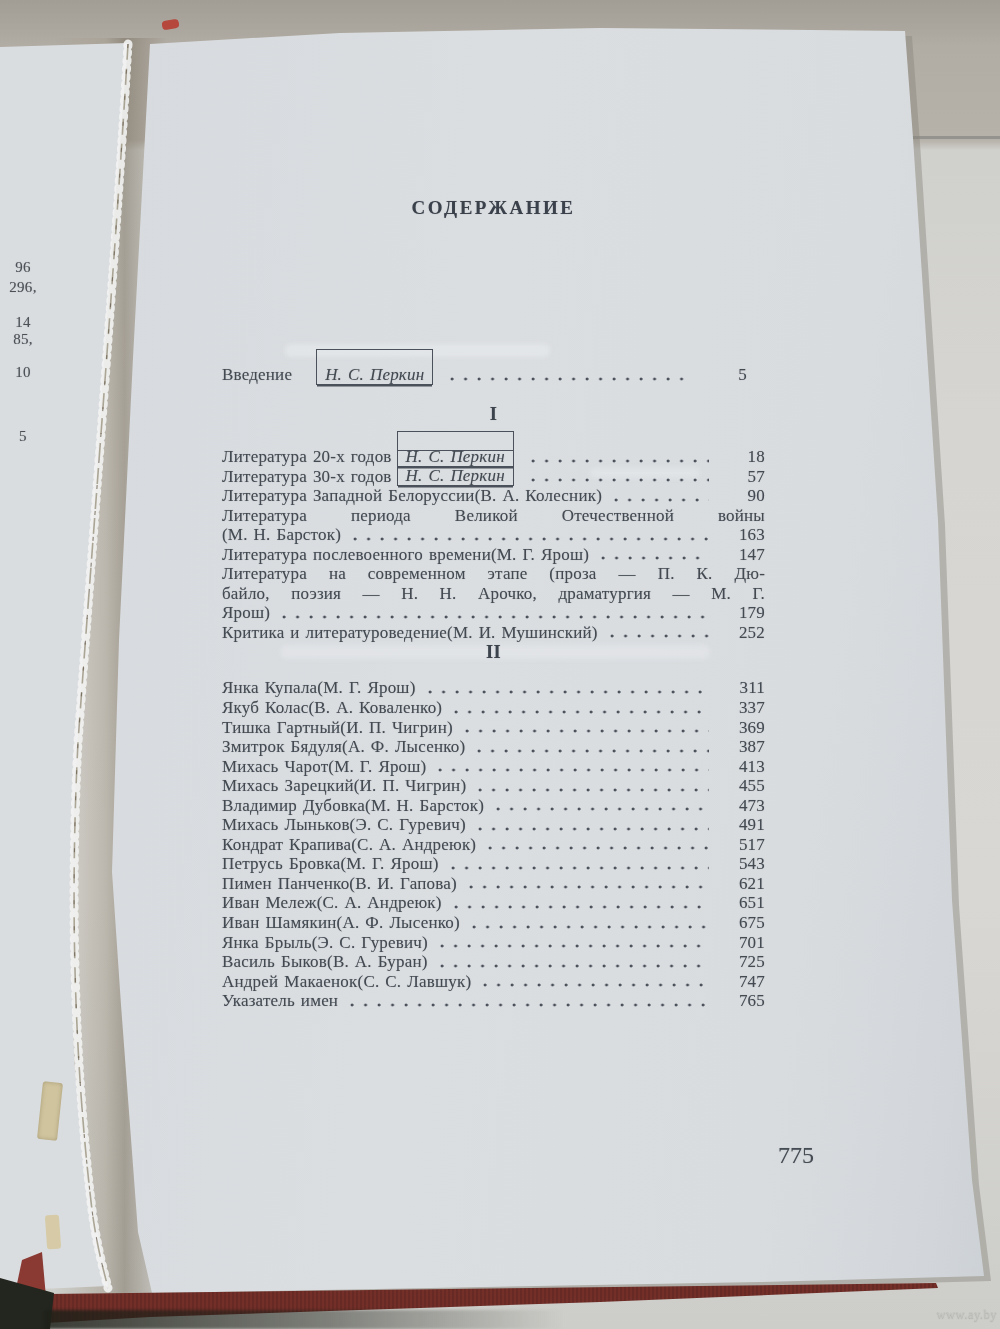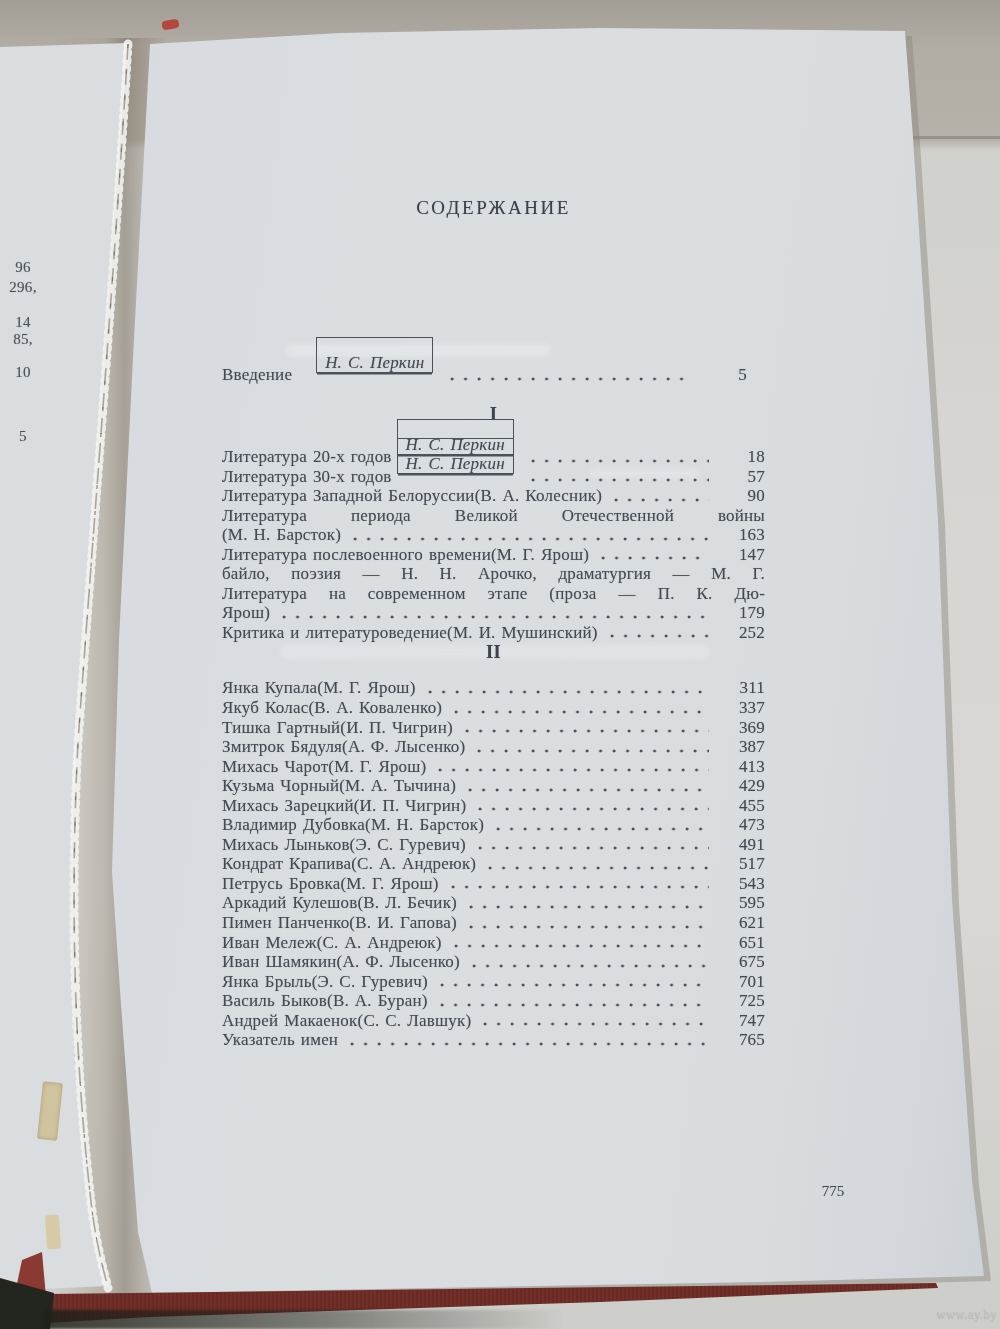--- a/index.html
+++ b/index.html
@@ -47,42 +47,42 @@
   .smudge{position:absolute;filter:blur(2px);border-radius:6px;}
   .sm1{left:285px;top:344px;width:265px;height:13px;background:rgba(234,237,239,.55);}
   .sm2{left:280px;top:645px;width:430px;height:14px;background:rgba(231,234,237,.5);}
   .sm3{left:590px;top:468px;width:110px;height:10px;background:rgba(232,235,237,.5);}
 
   
   .content{position:absolute;left:222px;top:0;width:543px;color:#434a52;
       font-size:17px;letter-spacing:.2px;word-spacing:1.5px;
       text-shadow:0 0 1px rgba(67,74,82,.35);}
   .title{position:absolute;top:197px;left:0;width:100%;text-align:center;margin:0;
-      font-size:19px;font-weight:400;letter-spacing:2.5px;color:#3a414b;}
+      font-size:19px;font-weight:700;letter-spacing:2.5px;color:#3a414b;}
   .intro{position:absolute;top:365px;left:0;width:100%;display:flex;align-items:center;}
   .intro .b{margin-left:24px;}
   .sections{position:absolute;top:404px;left:0;width:100%;}
   .sec-h{height:20px;line-height:20px;margin:0 0 23px 0;text-align:center;
       font-weight:700;font-size:18.5px;color:#3c434c;}
   .sec-list + .sec-h{margin-top:0;margin-bottom:16px;}
   .line{display:flex;align-items:flex-end;height:19.55px;line-height:19.55px;
       white-space:nowrap;}
   .line.justify{display:block;text-align:justify;text-align-last:justify;
       white-space:normal;}
   .i{}
   .b{font-style:italic;display:inline-block;line-height:14px;vertical-align:-2px;
-      padding:18px 8px 2px;margin:12px 5px;border:1.4px solid #4a515a;
+      padding:18px 8px 2px;margin:0 5px;border:1.4px solid #4a515a;
       box-shadow:0 2.5px 0 -1px #4a515a;}
   .leader{flex:1 1 auto;min-width:18px;align-self:flex-end;height:4px;
       margin:0 10px 4px 12px;background-image:radial-gradient(circle at 2px 2px,
       #49505a 1.3px,rgba(0,0,0,0) 1.7px);background-size:13.5px 4px;background-repeat:repeat-x;}
   .pnum{flex:0 0 46px;width:46px;text-align:right;}
   .intro .pnum{margin-right:18px;}
-  .folio{position:absolute;left:778px;top:1183px;width:110px;text-align:center;
-      font-size:15px;color:#454c54;text-shadow:0 0 1px rgba(69,76,84,.35);}
+  .folio{position:absolute;left:778px;top:1142px;width:110px;
+      font-size:24px;color:#454c54;text-shadow:0 0 1px rgba(69,76,84,.35);}
 
   
   .tear-svg{position:absolute;inset:0;z-index:5;pointer-events:none;}
 
   
   .red-cover{position:absolute;inset:0;z-index:6;
       background:linear-gradient(180deg,#a04a41 0%,#8c3b33 55%,#722e28 100%),
                  repeating-linear-gradient(90deg,rgba(0,0,0,.1) 0 2px,rgba(255,255,255,.05) 2px 4px);
       background-blend-mode:multiply;
       clip-path:polygon(48px 1294px,936px 1283px,938px 1288px,600px 1302px,
@@ -167,22 +167,22 @@
               <span class="i">(М. Н. Барсток)</span>
               <span class="leader"></span>
               <span class="pnum">163</span>
             </div>
             <div class="line">
               <span class="r">Литература послевоенного времени </span>
               <span class="i">(М. Г. Ярош)</span>
               <span class="leader"></span>
               <span class="pnum">147</span>
             </div>
+            <div class="line justify"><span class="r">Литература на современном этапе (проза — </span><span class="i">П. К. Дю-</span></div>
             <div class="line justify"><span class="i">байло,</span><span class="r"> поэзия — </span><span class="i">Н. Н. Арочко,</span><span class="r"> драматургия — </span><span class="i">М. Г.</span></div>
-            <div class="line justify"><span class="r">Литература на современном этапе (проза — </span><span class="i">П. К. Дю-</span></div>
             <div class="line">
               <span class="i">Ярош)</span>
               <span class="leader"></span>
               <span class="pnum">179</span>
             </div>
             <div class="line">
               <span class="r">Критика и литературоведение </span>
               <span class="i">(М. И. Мушинский)</span>
               <span class="leader"></span>
               <span class="pnum">252</span>
@@ -214,26 +214,20 @@
               <span class="leader"></span>
               <span class="pnum">387</span>
             </div>
             <div class="line">
               <span class="r">Михась Чарот </span>
               <span class="i">(М. Г. Ярош)</span>
               <span class="leader"></span>
               <span class="pnum">413</span>
             </div>
             <div class="line">
-              <span class="r">Кузьма Чорный </span>
-              <span class="i">(М. А. Тычина)</span>
-              <span class="leader"></span>
-              <span class="pnum">429</span>
-            </div>
-            <div class="line">
               <span class="r">Михась Зарецкий </span>
               <span class="i">(И. П. Чигрин)</span>
               <span class="leader"></span>
               <span class="pnum">455</span>
             </div>
             <div class="line">
               <span class="r">Владимир Дубовка </span>
               <span class="i">(М. Н. Барсток)</span>
               <span class="leader"></span>
               <span class="pnum">473</span>
@@ -248,26 +242,20 @@
               <span class="r">Кондрат Крапива </span>
               <span class="i">(С. А. Андреюк)</span>
               <span class="leader"></span>
               <span class="pnum">517</span>
             </div>
             <div class="line">
               <span class="r">Петрусь Бровка </span>
               <span class="i">(М. Г. Ярош)</span>
               <span class="leader"></span>
               <span class="pnum">543</span>
-            </div>
-            <div class="line">
-              <span class="r">Аркадий Кулешов </span>
-              <span class="i">(В. Л. Бечик)</span>
-              <span class="leader"></span>
-              <span class="pnum">595</span>
             </div>
             <div class="line">
               <span class="r">Пимен Панченко </span>
               <span class="i">(В. И. Гапова)</span>
               <span class="leader"></span>
               <span class="pnum">621</span>
             </div>
             <div class="line">
               <span class="r">Иван Мележ </span>
               <span class="i">(С. А. Андреюк)</span>

